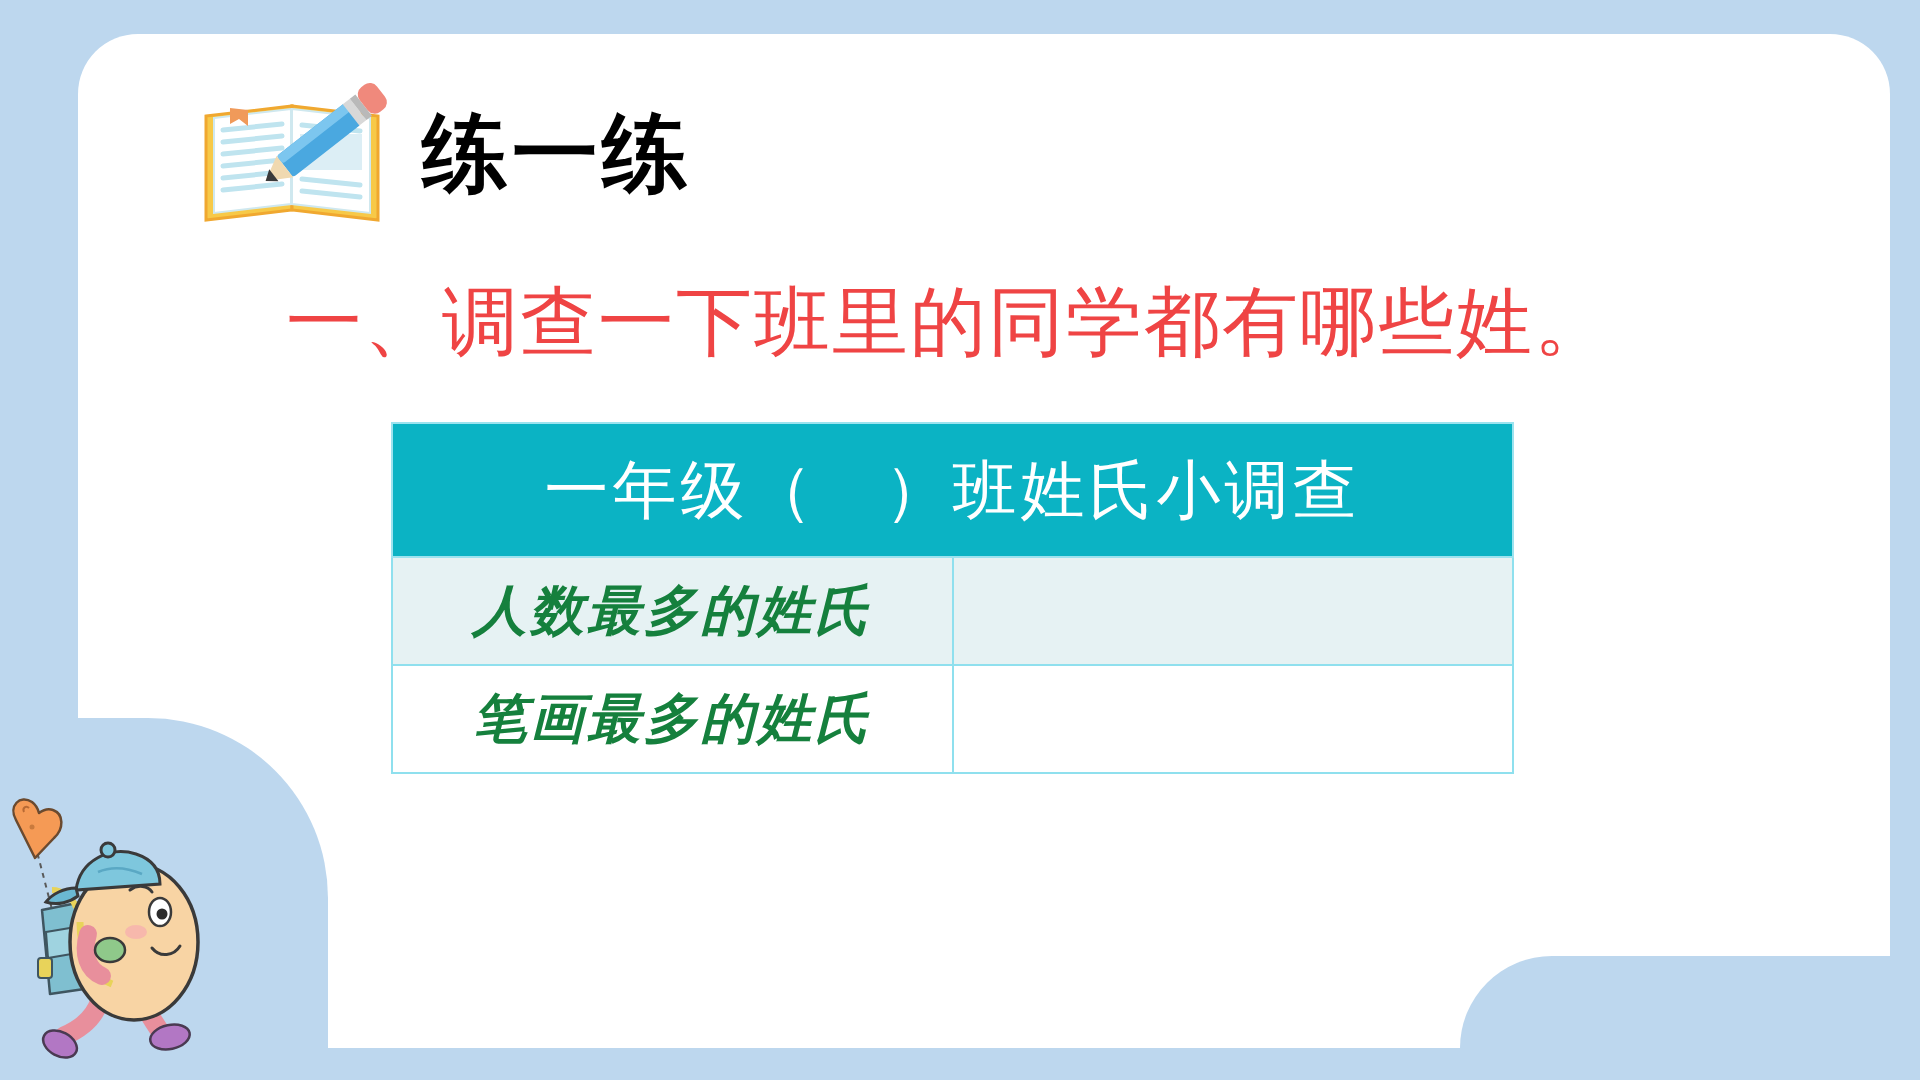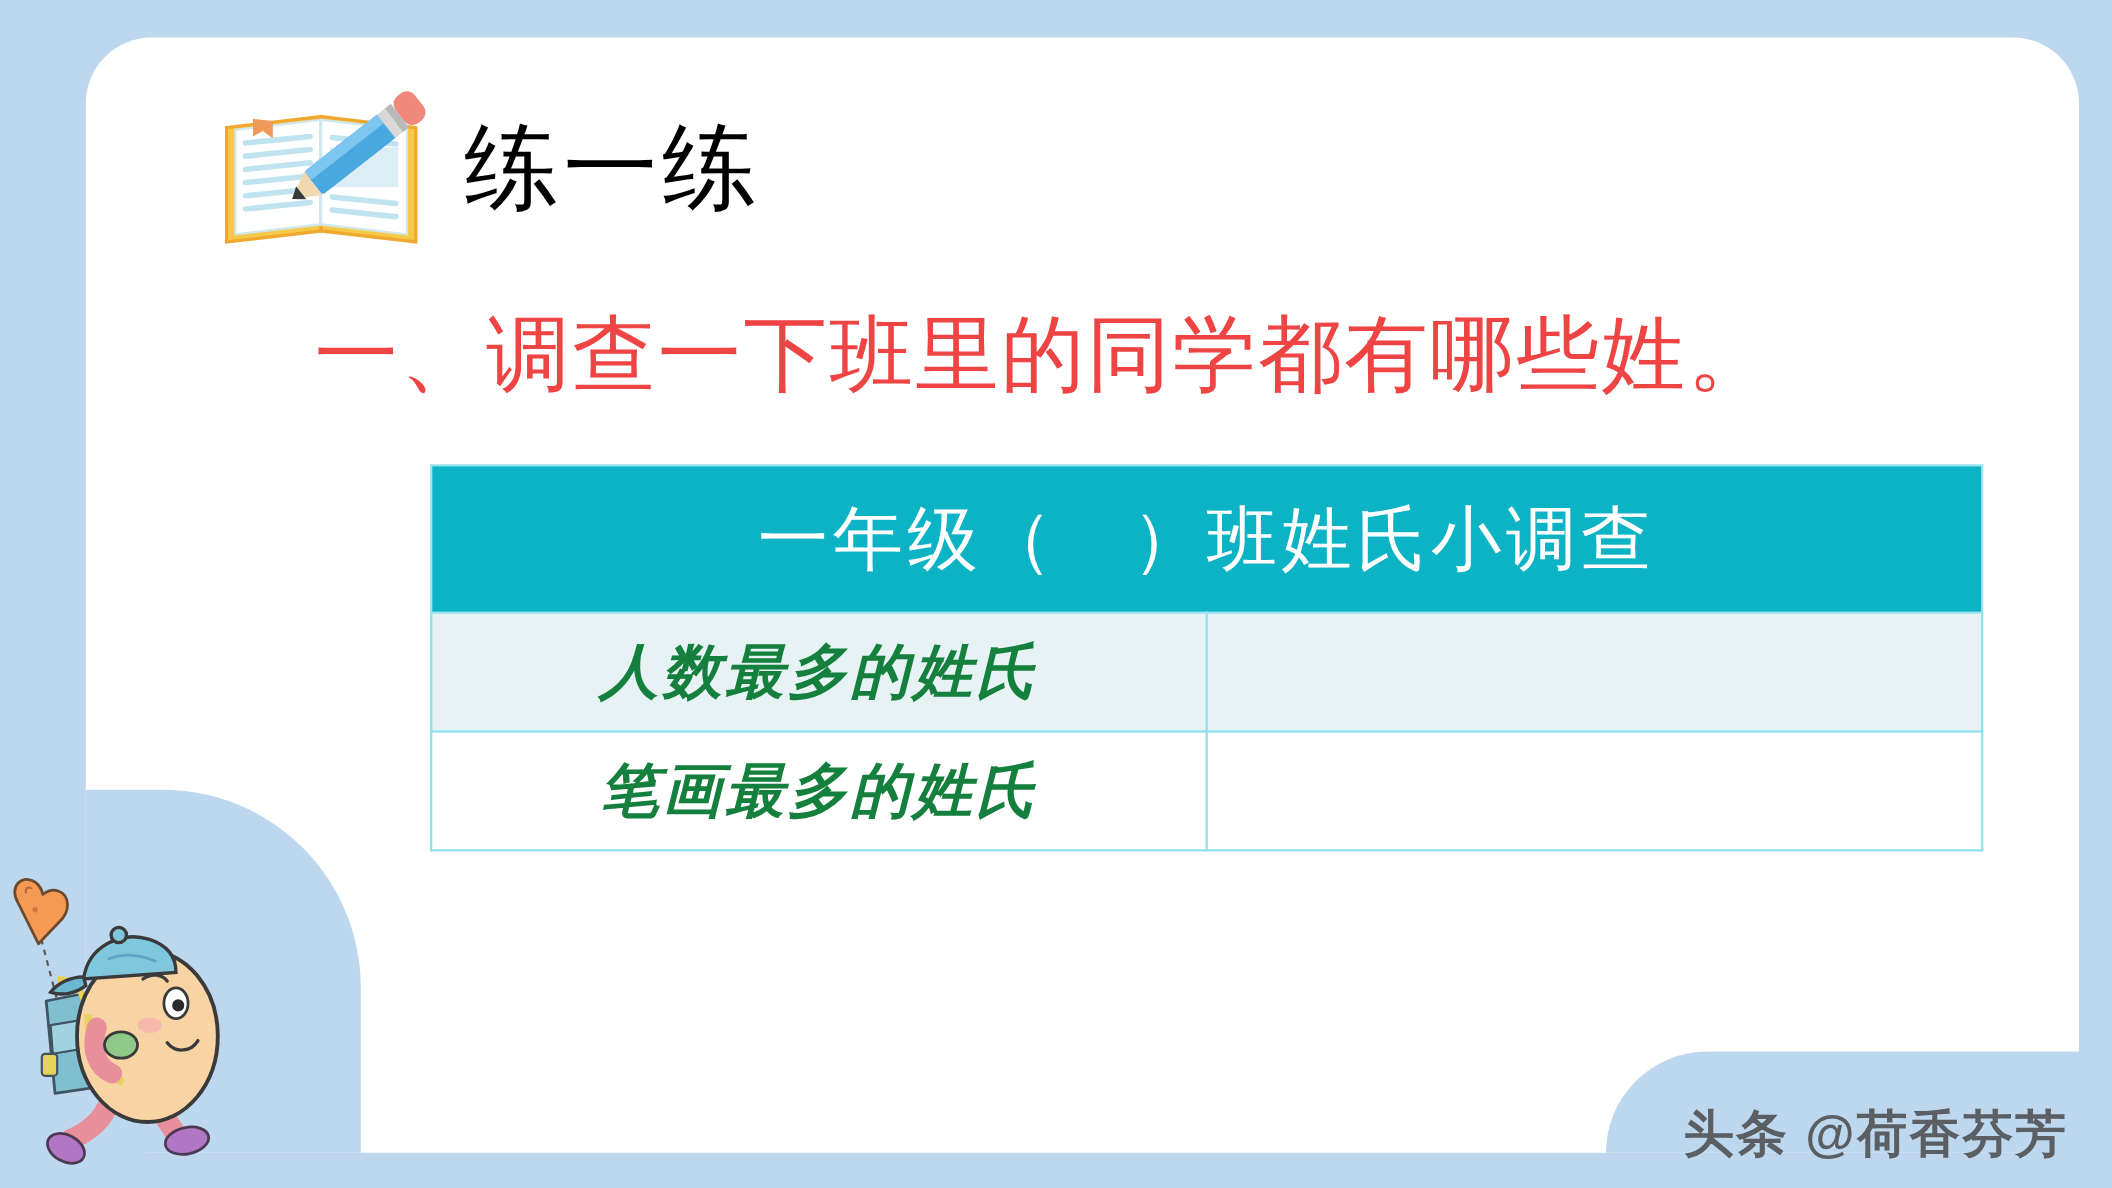--- a/index.html
+++ b/index.html
@@ -64,21 +64,21 @@
   }
   #book-icon {
     width: 200px;
     height: 150px;
     position: relative;
     flex: none;
   }
   #title-text {
     font-family: "Liberation Sans", "DejaVu Sans", sans-serif;
     font-size: 86px;
-    font-weight: 400;
+    font-weight: 700;
     color: #000000;
     letter-spacing: 4px;
     line-height: 1;
     white-space: nowrap;
   }
 
   
   #question {
     position: absolute;
     left: 208px;
@@ -89,21 +89,21 @@
     color: #ef4444;
     white-space: nowrap;
     letter-spacing: 2px;
   }
 
   
   #survey-table {
     position: absolute;
     left: 313px;
     top: 388px;
-    width: 1412px;
+    width: 1123px;
     border-collapse: collapse;
     table-layout: fixed;
   }
   #survey-table td, #survey-table th {
     padding: 0;
     margin: 0;
   }
   .tbl-header {
     background: #0bb3c4;
     color: #ffffff;
@@ -273,15 +273,14 @@
       <path d="M96 100 C110 94, 126 96, 140 102" stroke="#5aa8c4" stroke-width="2.5" fill="none"></path>
 
       <ellipse cx="158" cy="140" rx="11" ry="14" fill="#ffffff" stroke="#3a3a3a" stroke-width="2.5"></ellipse>
       <circle cx="160" cy="142" r="5.5" fill="#2b2b2b"></circle>
       <path d="M128 118 C136 112, 146 114, 150 120" stroke="#3a3a3a" stroke-width="3" fill="none" stroke-linecap="round"></path>
       <ellipse cx="134" cy="160" rx="11" ry="7" fill="#f6b0ae" opacity=".8"></ellipse>
       <path d="M150 176 C158 186, 172 184, 178 174" stroke="#3a3a3a" stroke-width="3" fill="none" stroke-linecap="round"></path>
     </svg>
   </div>
 
-  <div id="watermark">头条 @荷香芬芳</div>
 
 </div>
 
 </body></html>

